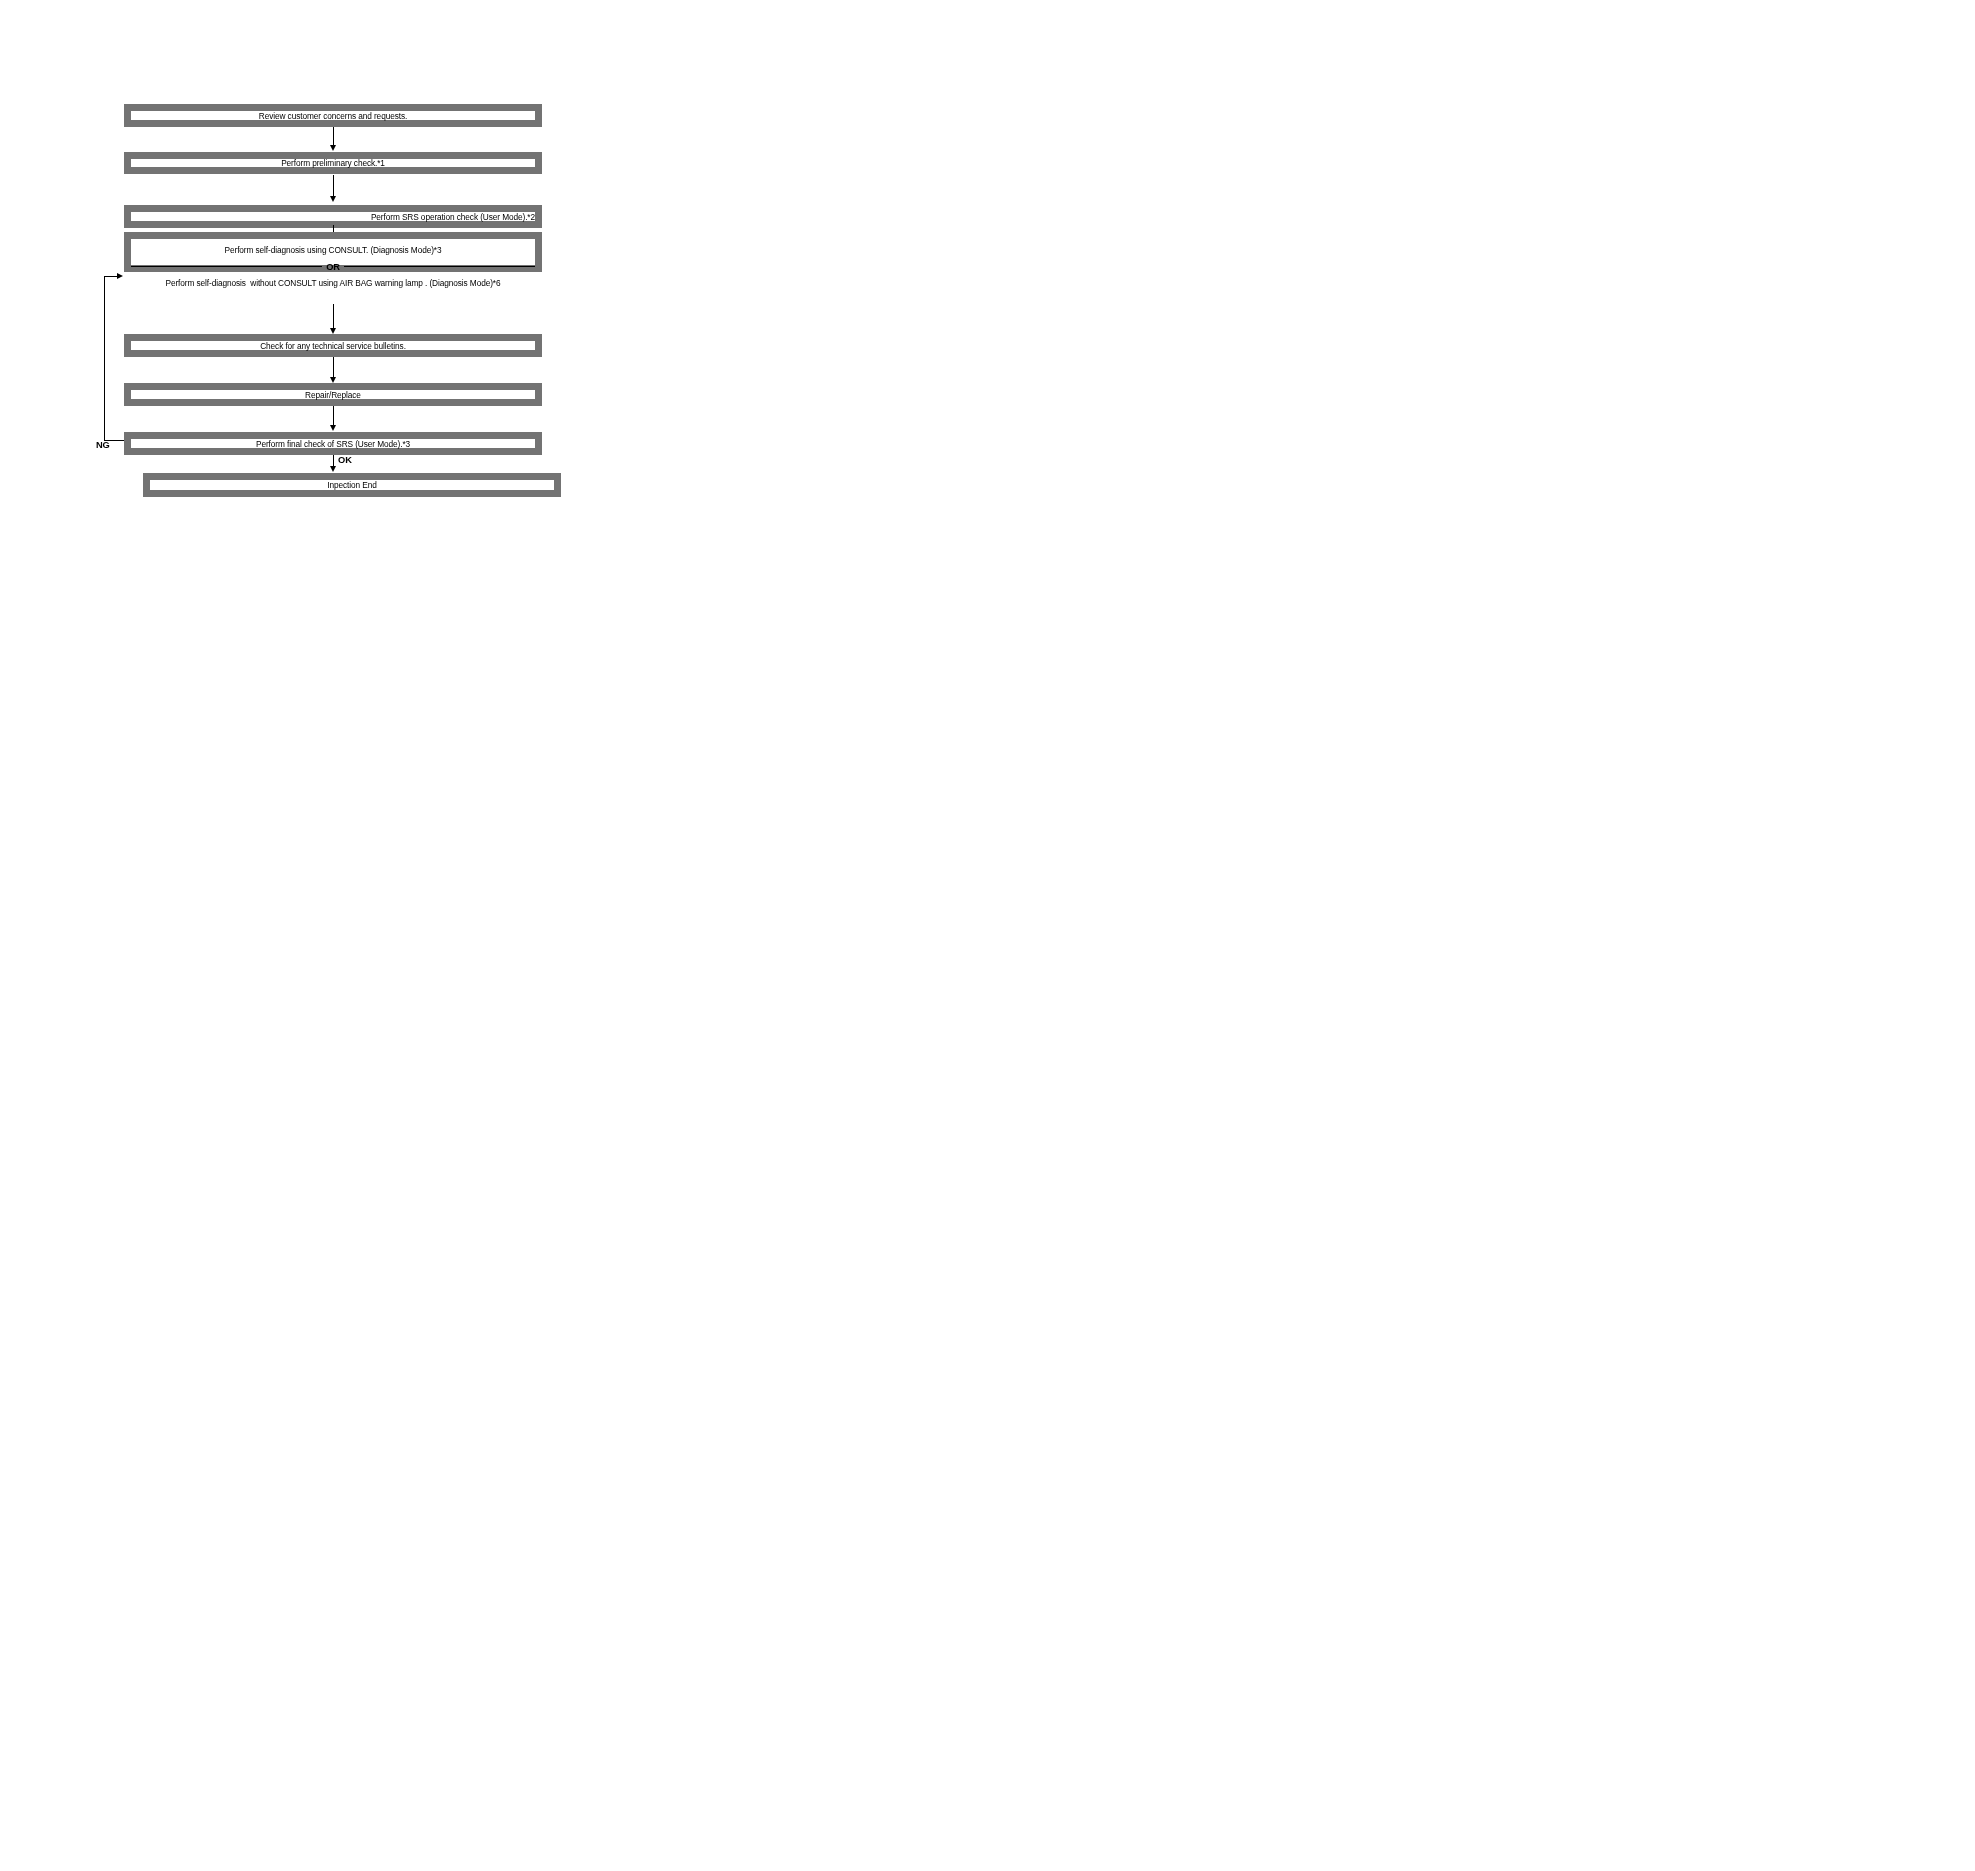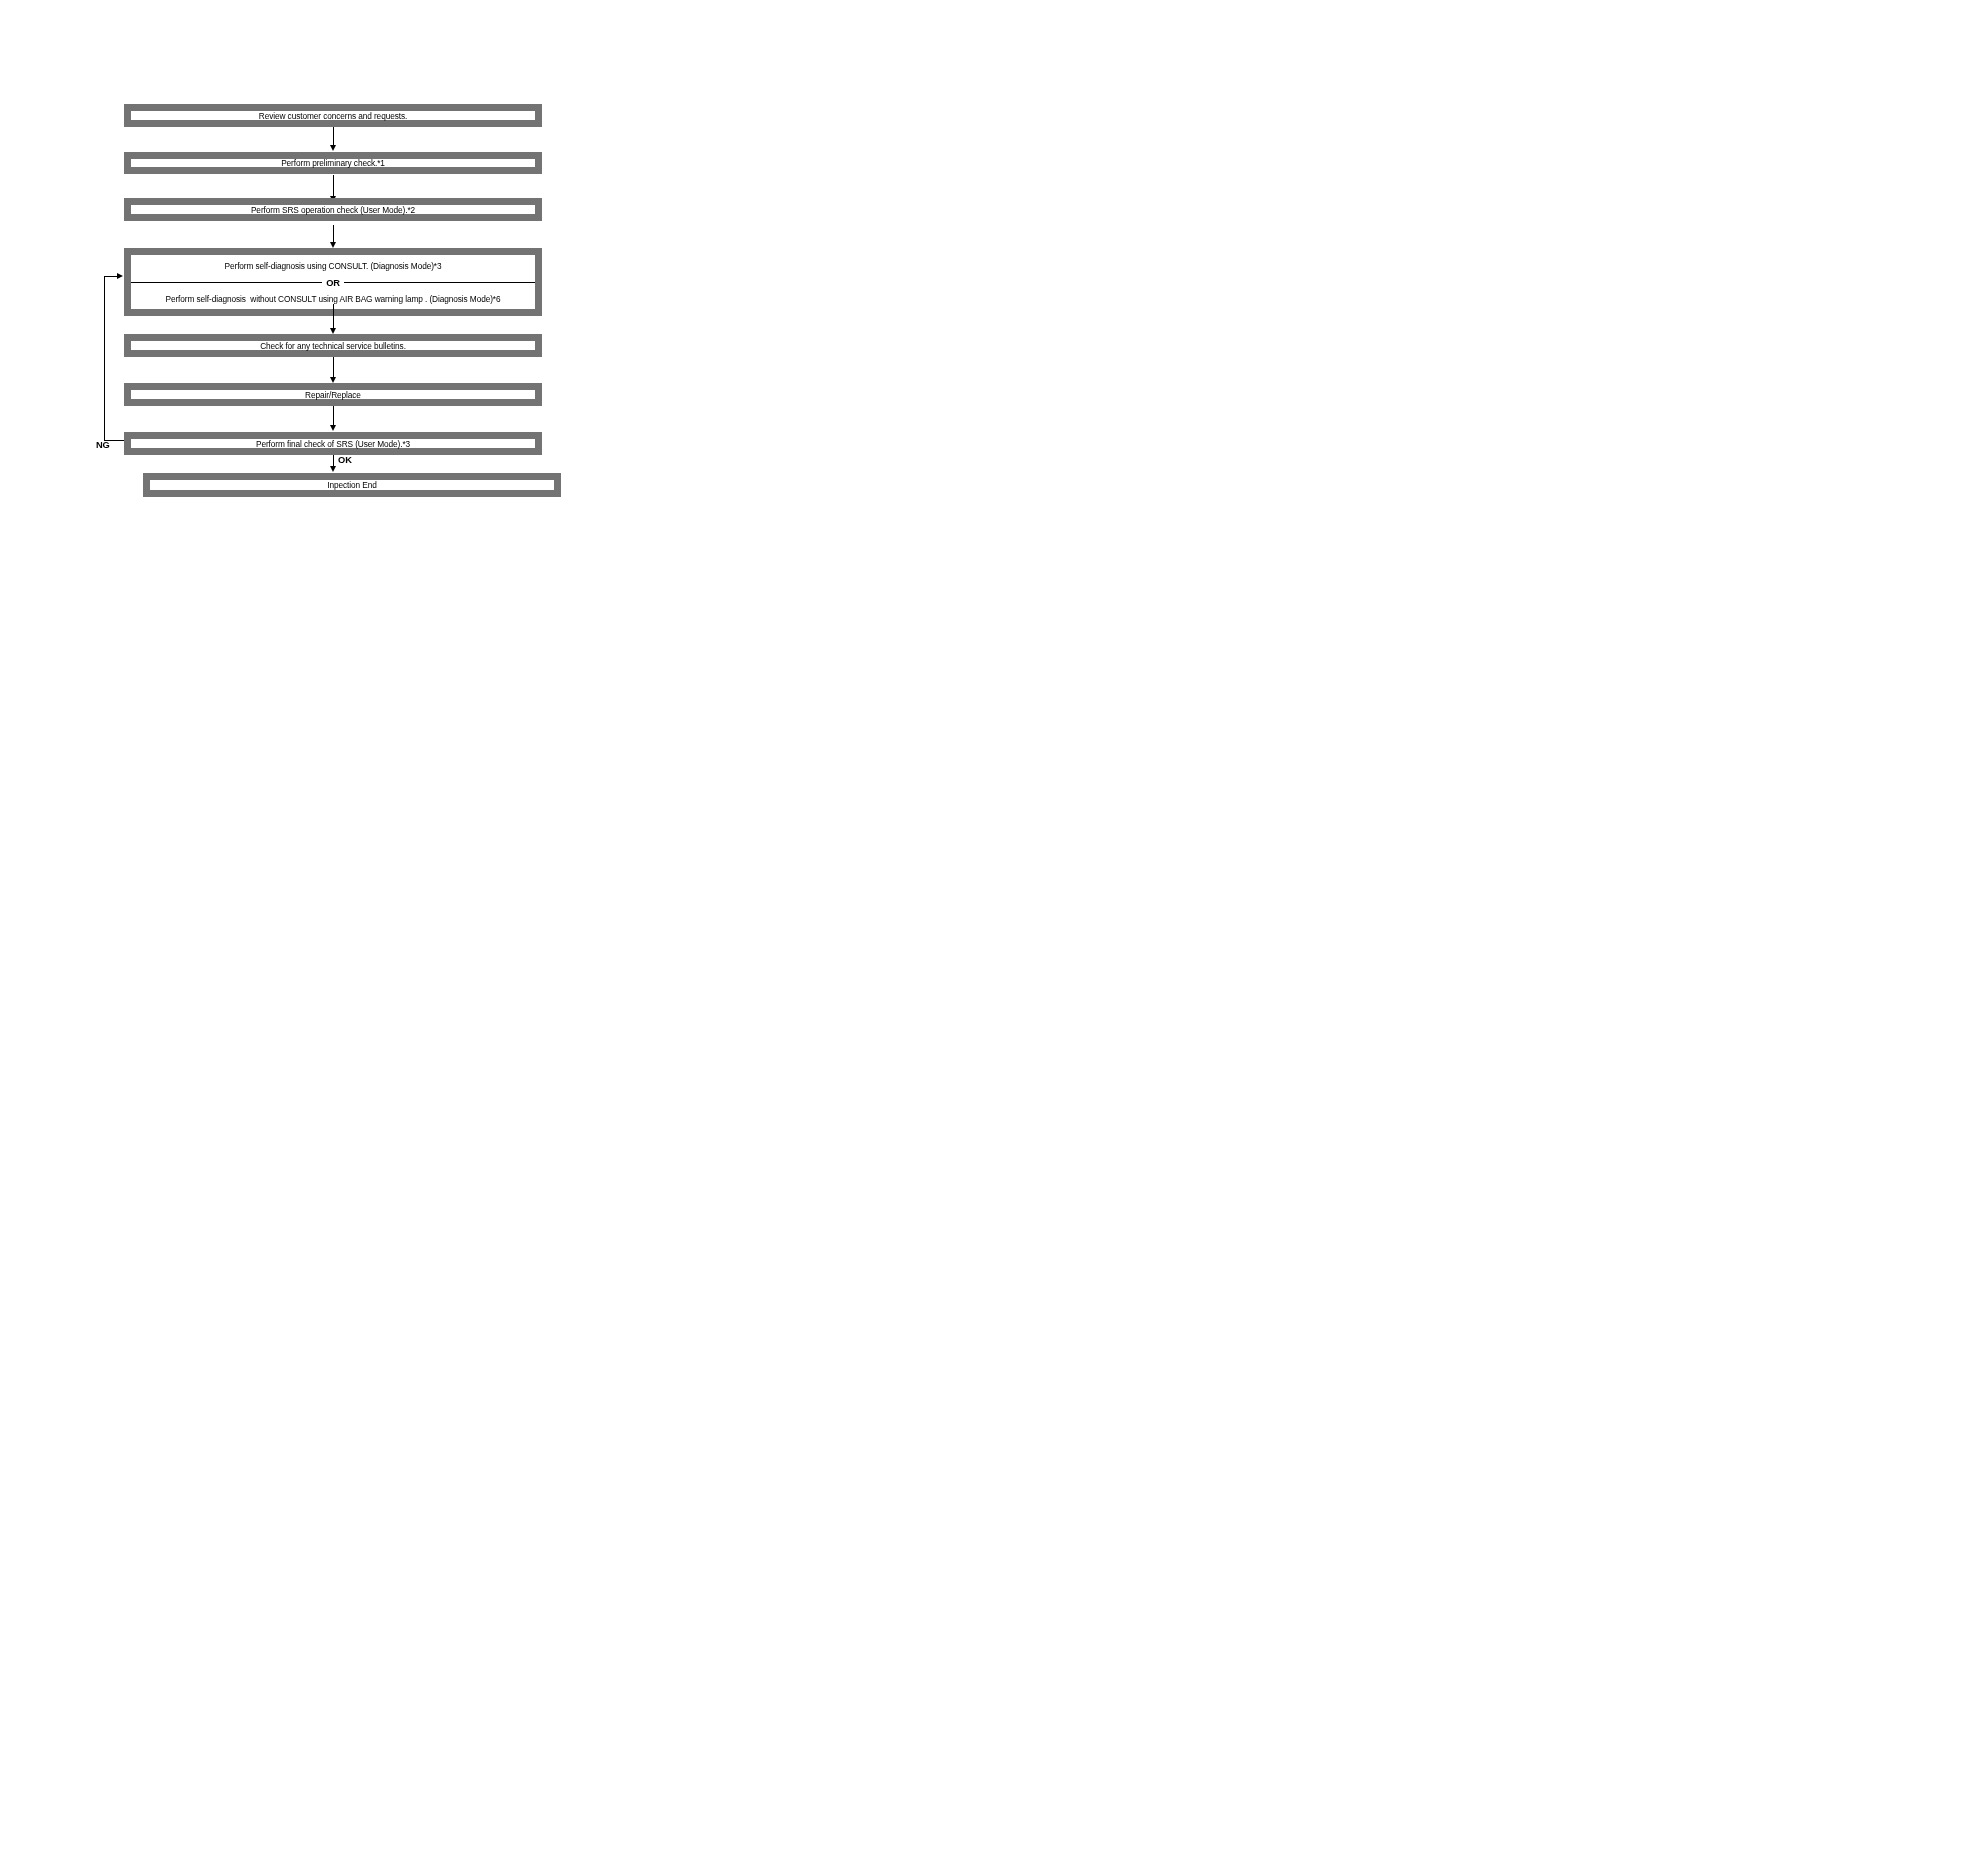--- a/index.html
+++ b/index.html
@@ -108,28 +108,28 @@
   <div class="vstem" style="left:333px;top:127px;height:19px;"></div>
   <div class="ahead-down" style="left:330px;top:145px;"></div>
 
   <div class="box" style="top:152px;height:22px;">
     <span class="box-text">Perform preliminary check.*1</span>
   </div>
 
   <div class="vstem" style="left:333px;top:175px;height:21.5px;"></div>
   <div class="ahead-down" style="left:330px;top:196px;"></div>
 
-  <div class="box" style="top:198px;height:23px;">
+  <div class="box" style="top:205px;height:23px;justify-content:flex-end;">
     <span class="box-text">Perform SRS operation check (User Mode).*2</span>
   </div>
 
   <div class="vstem" style="left:333px;top:225px;height:17px;"></div>
   <div class="ahead-down" style="left:330px;top:242px;"></div>
 
-  <div class="box" style="top:248px;height:68px;">
+  <div class="box" style="top:232px;height:40px;">
     <div class="box4-inner" style="top:0;height:22.5px;">
       <span class="box-text">Perform self-diagnosis using CONSULT. (Diagnosis Mode)*3</span>
     </div>
     <div class="or-row">
       <span class="or-line"></span>
       <span class="or-text">OR</span>
       <span class="or-line"></span>
     </div>
     <div class="box4-inner" style="top:33px;height:21px;">
       <span class="box-text">Perform self-diagnosis  without CONSULT using AIR BAG warning lamp . (Diagnosis Mode)*6</span>

